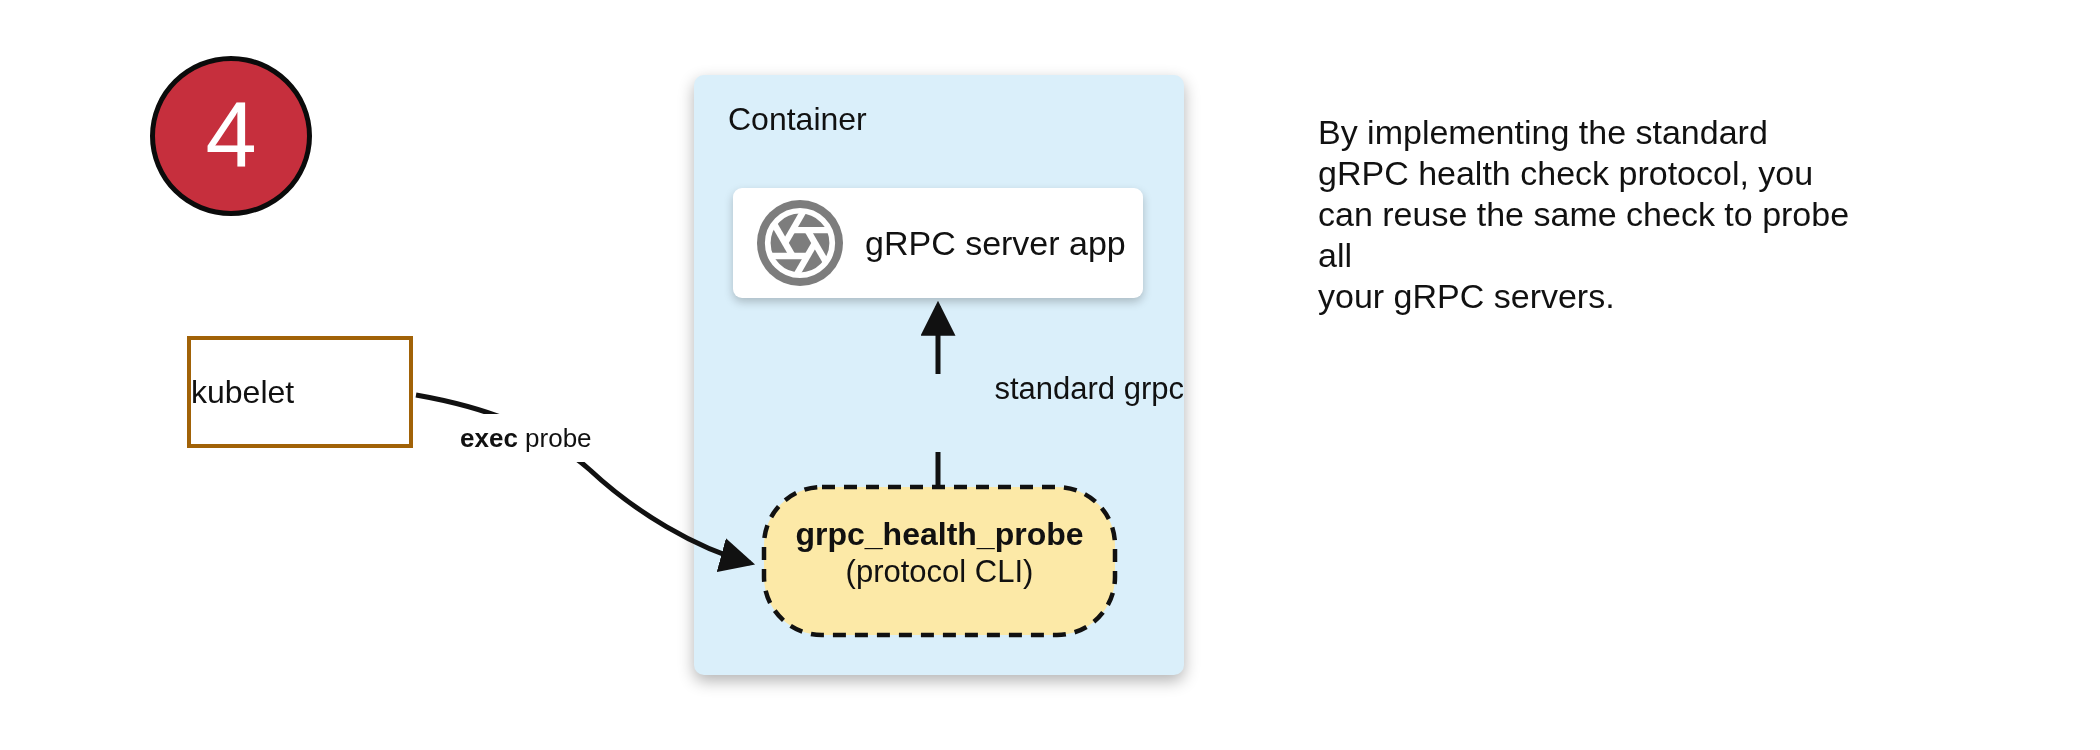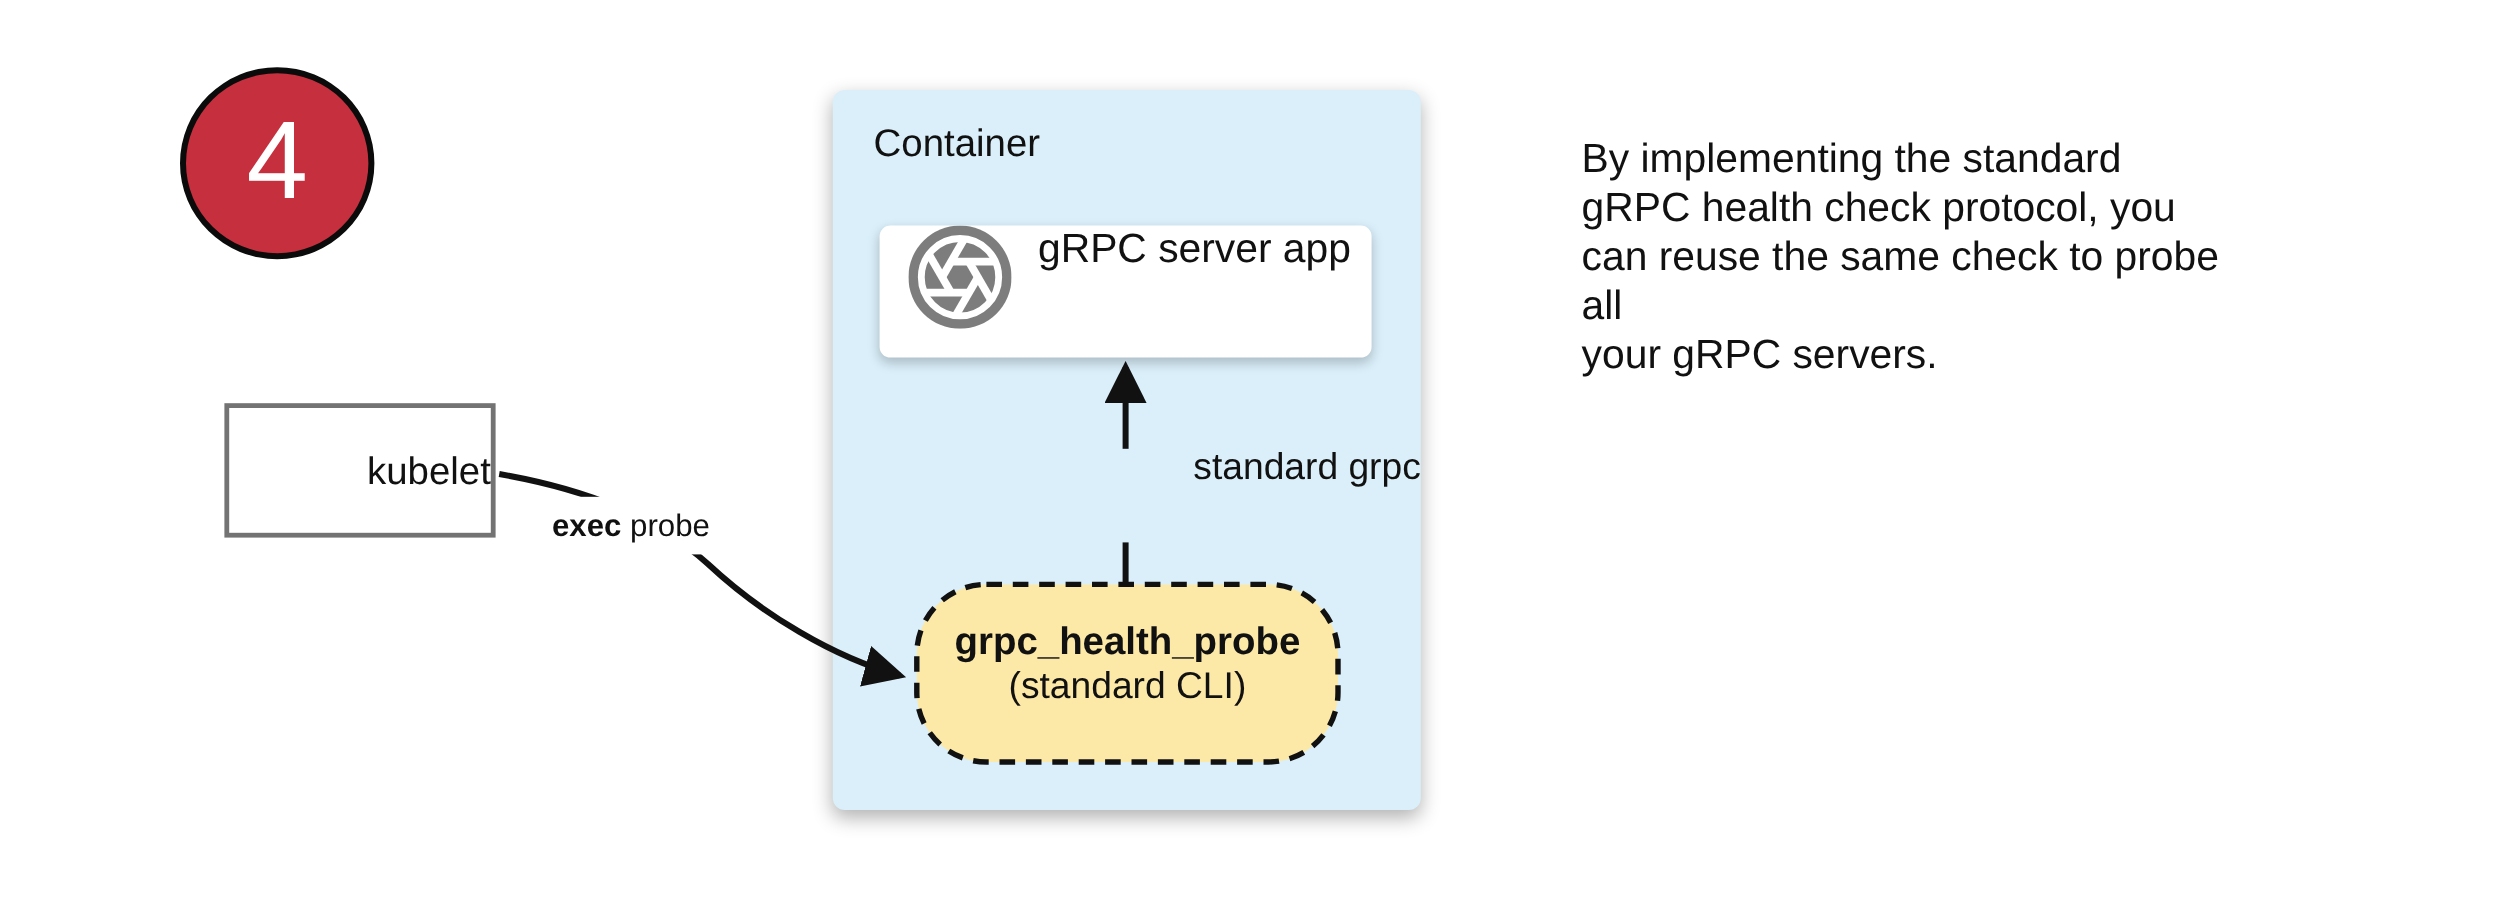--- a/index.html
+++ b/index.html
@@ -13,38 +13,38 @@
   .badge{
     left:150px;top:56px;width:152px;height:150px;border-radius:50%;
     background:var(--badge_red,#c62f3d);border:5px solid #0b0b0b;
     display:flex;align-items:center;justify-content:center;z-index:1;
   }
   .badge .num{color:#fff;font-size:92px;line-height:1;margin-top:-4px;}
 
   
   .kubelet{
     left:187px;top:336px;width:226px;height:112px;background:#fff;
-    border:4px solid #737373;box-sizing:border-box;
-    display:flex;align-items:center;justify-content:flex-end;z-index:1;
+    border:4px solid #a16207;box-sizing:border-box;
+    display:flex;align-items:center;justify-content:flex-start;z-index:1;
   }
   .kubelet .lbl{font-size:32px;}
 
   
   .container-box{
     left:694px;top:75px;width:490px;height:600px;border-radius:10px;
     background:var(--container_blue,#daeffa);
     box-shadow:0 6px 16px rgba(0,0,0,0.30);z-index:1;
   }
   .container-title{left:34px;top:24px;font-size:32px;line-height:40px;}
 
   
   .server-node{
     left:39px;top:113px;width:410px;height:110px;background:#ffffff;
     border-radius:9px;box-shadow:0 4px 10px rgba(0,0,0,0.22);
-    display:flex;align-items:flex-start;padding-left:24px;box-sizing:border-box;gap:22px;
+    display:flex;align-items:center;padding-left:24px;box-sizing:border-box;gap:22px;
   }
   .server-node .lbl{font-size:34px;}
   .aperture{width:86px;height:86px;flex:0 0 auto;}
 
   
   .protocol-label{
     left:0;top:295px;width:490px;text-align:right;
     font-size:31px;line-height:37px;
   }
 
@@ -120,21 +120,21 @@
   <rect x="764" y="487" width="351" height="148" rx="58" ry="58" fill="#fce9a7" stroke="#111111" stroke-width="4.5" stroke-dasharray="13 9"></rect>
 
   <path d="M 938 374 L 938 306" fill="none" stroke="#111111" stroke-width="5" marker-end="url(#ah)"></path>
   <path d="M 938 452 L 938 487" fill="none" stroke="#111111" stroke-width="5"></path>
 
   <path d="M 416 395 C 490 408, 545 430, 590 470 C 635 512, 695 548, 750 563" fill="none" stroke="#111111" stroke-width="5" marker-end="url(#ah)"></path>
 </svg>
 
 <div class="abs probe-text">
   <div class="t1">grpc_health_probe</div>
-  <div class="t2">(standard CLI)</div>
+  <div class="t2">(protocol CLI)</div>
 </div>
 
 <div class="abs caption">
   <div>By implementing the standard</div>
   <div>gRPC health check protocol, you</div>
   <div>can reuse the same check to probe all</div>
   <div>your gRPC servers.</div>
 </div>
 
 </body></html>

